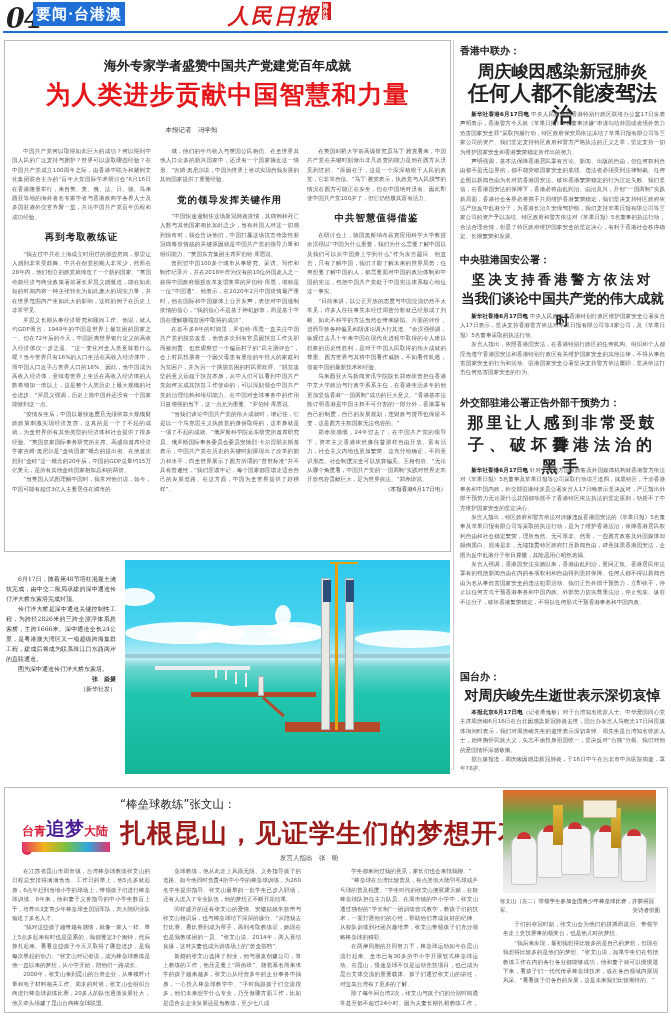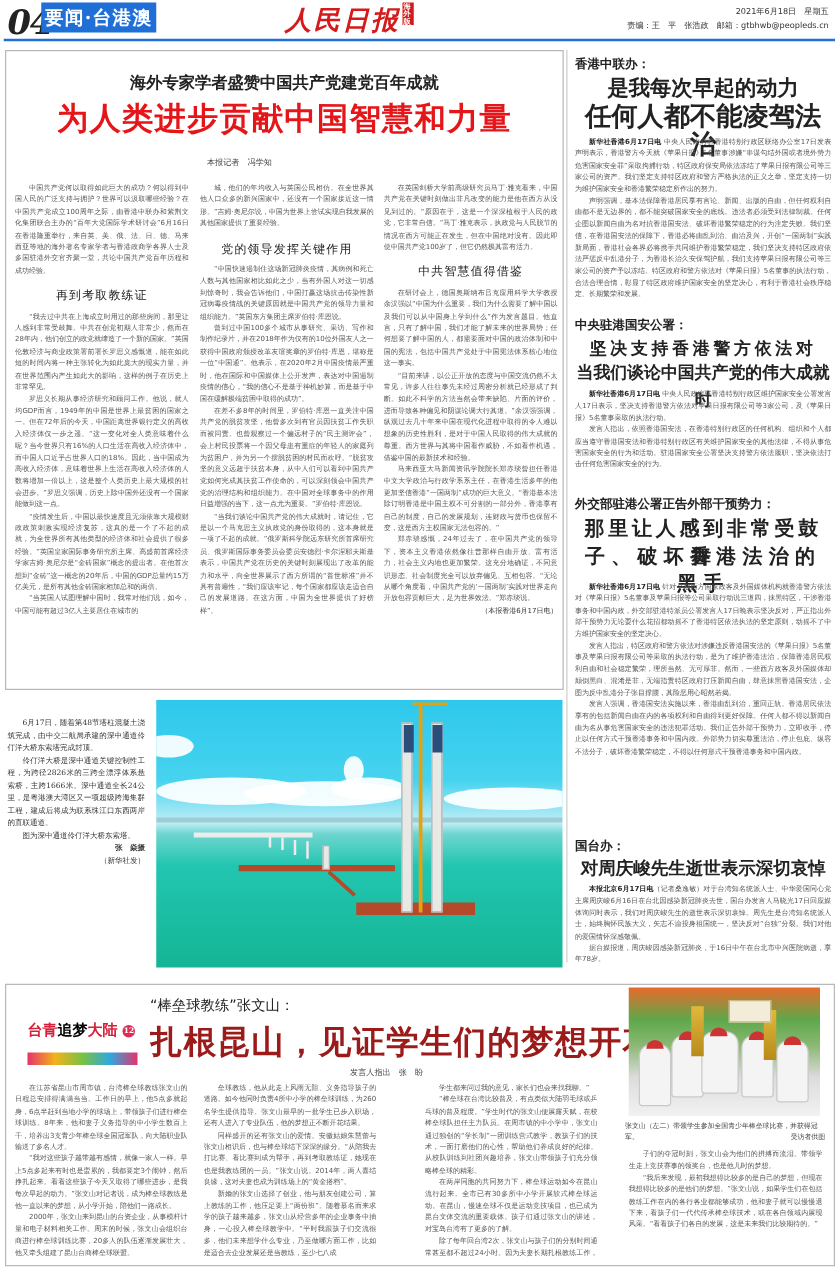--- a/index.html
+++ b/index.html
@@ -13,64 +13,60 @@
 .dateline{position:absolute;right:8px;top:4px;font-size:6.5px;color:#333;text-align:right;line-height:11px}
 .rule{position:absolute;left:3px;top:31px;width:665px;height:2px;background:#1f6fd6}
 
 .box{position:absolute;border:1.5px solid #b9b9b9;background:#fff}
 .main-box{left:4px;top:40px;width:447px;height:512px}
 .overline{position:absolute;left:0;width:100%;text-align:center;font-weight:bold;color:#222}
 .headline-red{position:absolute;left:0;width:100%;text-align:center;font-family:"DejaVu Serif",serif;font-weight:bold;color:#e4161a}
 .byline{position:absolute;width:100%;text-align:center;font-size:6.5px;color:#444}
 .col{position:absolute;font-size:5.6px;line-height:9.4px;color:#555;text-align:justify;overflow:hidden}
 .col p{text-indent:2em}
-.subhead{font-weight:normal;font-size:9.5px;color:#222;text-align:center;margin:10px 0 8px;text-indent:0!important;letter-spacing:1px}
+.subhead{font-weight:bold;font-size:9.5px;color:#222;text-align:center;margin:10px 0 8px;text-indent:0!important;letter-spacing:1px}
 .credit{text-align:right;text-indent:0!important;color:#333}
 
 .photo-bridge{position:absolute;left:125px;top:560px;width:325px;height:214px;overflow:hidden;background:linear-gradient(180deg,#2ec8ec 0%,#46d3ef 30%,#bfeef6 46%,#6fd5cf 50%,#22c6b0 62%,#14b596 100%)}
 .cloud{position:absolute;background:#fff;border-radius:50%;opacity:.92}
 .tower{position:absolute;background:#e8e8e4;border:1px solid #a9b2b6}
 .crane{position:absolute;background:#e5a20e}
 .deck{position:absolute;background:#b44a2a}
 .pier{position:absolute;background:#ececec}
 .caption-left{position:absolute;left:6px;top:574px;width:110px;font-family:"DejaVu Serif",serif;font-size:6px;line-height:10px;color:#333;text-align:justify}
 .caption-left p{text-indent:2em}
 .r-over{position:absolute;left:460px;font-weight:bold;font-size:10px;color:#222}
 .r-head{position:absolute;left:460px;width:205px;text-align:center;font-family:"DejaVu Serif",serif;font-weight:bold;color:#222;line-height:22px}
 .r-body{position:absolute;left:460px;width:205px;font-size:5.6px;line-height:9.4px;color:#555;text-align:justify;overflow:hidden}
 .r-body p{text-indent:2em}
 .r-body b{color:#222}
 .vrule{position:absolute;left:453px;top:40px;width:1px;height:730px;background:#cfcfcf}
 
 .feature-box{left:4px;top:787px;width:664px;height:226px}
 .badge{position:absolute;left:22px;top:814px;width:88px;height:42px}
 .badge-t1{position:absolute;left:0;top:2px;font-family:"DejaVu Serif",serif;font-weight:bold;font-size:12px;color:#d61f3a}
-.badge-t1 .big{font-size:12px;color:#000000}
+.badge-t1 .big{font-size:19px;color:#4c1d95}
 .badge-stripe{position:absolute;left:0;top:28px;width:88px;height:10px;background:linear-gradient(90deg,#e5336b,#f3b21a,#7ac143,#2ea8e0,#e5336b)}
 .f-over{position:absolute;left:120px;top:797px;font-weight:normal;font-size:11.5px;color:#222}
 .f-head{position:absolute;left:120px;top:816px;font-family:"DejaVu Serif",serif;font-weight:bold;font-size:26px;color:#9b1b1b;letter-spacing:1px}
 .f-byline{position:absolute;left:280px;top:854px;font-size:6.5px;color:#444}
 .photo-team{position:absolute;left:503px;top:790px;width:153px;height:103px;overflow:hidden;background:linear-gradient(180deg,#e76a2a 0%,#5ea84a 25%,#8ab874 45%,#dcdcdc 70%,#f2f2f2 100%)}
 .kid{position:absolute;width:26px;height:50px;background:#f4f4f4;border-radius:10px 10px 3px 3px;border:1px solid #c9c9c9}
 .cap{position:absolute;width:14px;height:7px;background:#c33;border-radius:7px 7px 0 0}
 .trophy{position:absolute;width:10px;height:40px;background:linear-gradient(180deg,#e1b83b,#b88a1c)}
 .team-caption{position:absolute;left:500px;top:897px;width:160px;font-size:5.5px;line-height:9px;color:#444}
 </style>
 </head>
 <body>
 
 <div class="masthead">
   <div class="page-num">04</div>
   <div class="section-tag">要闻·台港澳</div>
   <div class="logo">
     <span>人民日报</span><span class="logo-tag">海外版</span>
-  </div>
-  <div class="dateline">
-    <div>2021年6月18日　星期五</div>
-    <div>责编：王　平　张浩政　邮箱：gtbhwb@peopleds.cn</div>
   </div>
   <div class="rule"></div>
 </div>
 
 <div class="box main-box"></div>
 <div class="overline" style="top:57px;left:4px;width:447px;font-size:13px">海外专家学者盛赞中国共产党建党百年成就</div>
 <div class="headline-red" style="top:78px;left:4px;width:447px;font-size:25px;letter-spacing:1px">为人类进步贡献中国智慧和力量</div>
 <div class="byline" style="top:126px;left:4px;width:375px">本报记者　冯学知</div>
 
 <div class="col" style="left:12px;top:147px;width:139px;height:398px">
@@ -128,21 +124,21 @@
   <div class="tower" style="left:220px;top:18px;width:9px;height:152px"></div>
   <div class="crane" style="left:210px;top:2px;width:3px;height:168px"></div>
   <div class="crane" style="left:205px;top:2px;width:28px;height:2px"></div>
   <div style="position:absolute;left:198px;top:20px;width:8px;height:22px;background:#2b4d7a"></div>
   <div style="position:absolute;left:221px;top:20px;width:8px;height:22px;background:#2b4d7a"></div>
 </div>
 
 <div class="vrule"></div>
 
 <div class="r-over" style="top:44px">香港中联办：</div>
-<div class="r-head" style="top:60px;font-size:17px">是我每次早起的动力</div>
+<div class="r-head" style="top:60px;font-size:17px">周庆峻因感染新冠肺炎</div>
 <div class="r-head" style="top:82px;font-size:21px">任何人都不能凌驾法治</div>
 <div class="r-body" style="top:110px;height:130px">
   <p><b>新华社香港6月17日电</b> <span>中央人民政府驻香港特别行政区联络办公室17日发表声明表示，香港警方今天就《苹果日报》5名董事涉嫌“串谋勾结外国或者境外势力危害国家安全罪”采取拘捕行动，特区政府保安局依法冻结了苹果日报有限公司等三家公司的资产。我们坚定支持特区政府和警方严格执法的正义之举，坚定支持一切为维护国家安全和香港繁荣稳定所作出的努力。</span></p>
   <p>声明强调，基本法保障香港居民享有言论、新闻、出版的自由，但任何权利自由都不是无边界的，都不能突破国家安全的底线。违法者必须受到法律制裁。任何企图以新闻自由为名对抗香港国安法、破坏香港繁荣稳定的行为注定失败。我们坚信，在香港国安法的保障下，香港必将由乱到治、由治及兴，开创“一国两制”实践新局面，香港社会各界必将携手共同维护香港繁荣稳定，我们坚决支持特区政府依法严惩反中乱港分子，为香港长治久安保驾护航，我们支持苹果日报有限公司等三家公司的资产予以冻结。特区政府和警方依法对《苹果日报》5名董事的执法行动，合法合理合情，彰显了特区政府维护国家安全的坚定决心，有利于香港社会秩序稳定、长期繁荣和发展。</p>
 </div>
 
 <div class="r-over" style="top:253px">中央驻港国安公署：</div>
 <div class="r-head" style="top:268px;font-size:13.5px;letter-spacing:3px">坚决支持香港警方依法对</div>
 <div class="r-head" style="top:287px;font-size:13.5px">当我们谈论中国共产党的伟大成就时</div>
 <div class="r-body" style="top:312px;height:66px">

